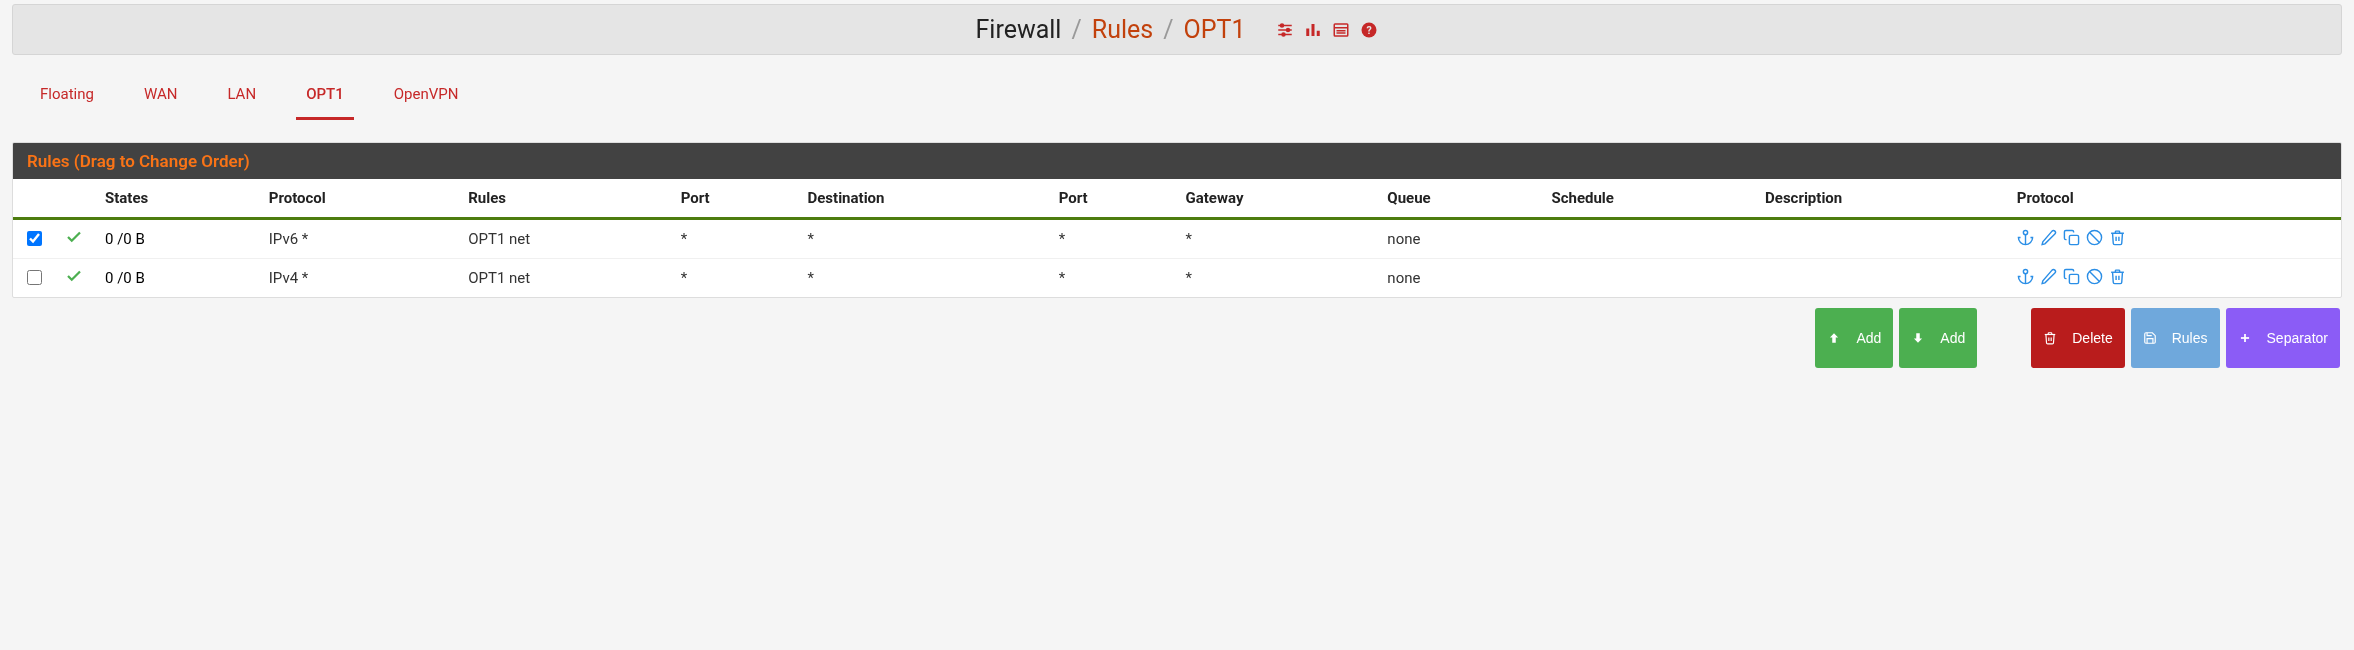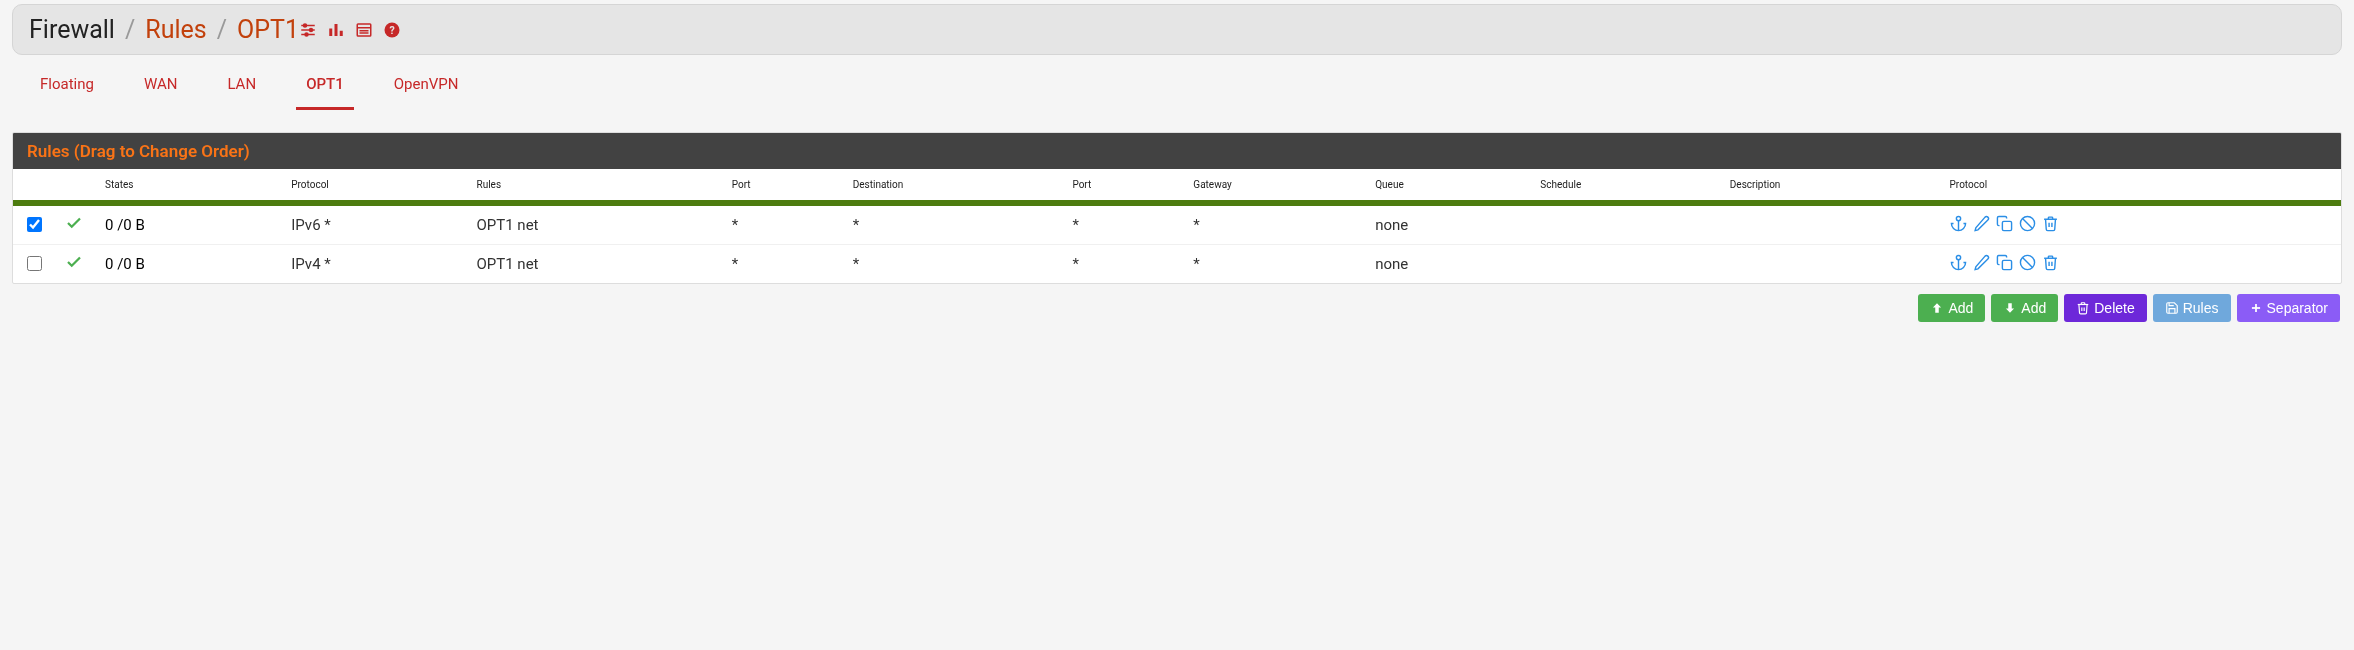--- a/index.html
+++ b/index.html
@@ -7,45 +7,46 @@
     margin: 0;
     font-family: -apple-system, BlinkMacSystemFont, "Segoe UI", Roboto, "Helvetica Neue", Arial, sans-serif;
     background: #f5f5f5;
     font-size: 14px;
     color: #333;
   }
   .container { padding: 0 12px; }
   .breadcrumb-bar {
     background: #e5e5e5;
     border: 1px solid #d5d5d5;
-    border-radius: 10px;
+    border-radius: 3px;
     margin: 4px 0 0 0;
     padding: 10px 16px;
     display: flex;
     align-items: center;
-    justify-content: flex-start;
+    justify-content: center;
+    gap: 31px;
   }
   .breadcrumb {
     font-size: 25px;
     font-weight: 400;
     display: flex;
     align-items: center;
     gap: 6px;
   }
   .breadcrumb .sep { color: #999; margin: 0 4px; }
   .breadcrumb .root { color: #222; }
   .breadcrumb .link { color: #c2410c; text-decoration: none; }
   .bc-icons { display: flex; gap: 10px; align-items: center; }
   .bc-icons .ic { color: #c62828; cursor: pointer; }
   .bc-icons svg { display:block; }
 
   .tabs {
     display: flex;
     gap: 30px;
-    padding: 12px 18px 0 18px;
+    padding: 22px 18px 0 18px;
     border-bottom: none;
   }
   .tab {
     color: #c62828;
     padding: 8px 10px 14px 10px;
     cursor: pointer;
     font-size: 15px;
   }
   .tab.active { border-bottom: 3px solid #c62828; font-weight: 500; }
 
@@ -59,24 +60,24 @@
   .panel-header {
     background: #424242;
     color: #f97316;
     font-weight: 600;
     font-size: 17px;
     padding: 8px 14px;
   }
   table { width: 100%; border-collapse: collapse; }
   thead th {
     text-align: left;
-    font-weight: 400;
-    font-size: 10px;
+    font-weight: 700;
+    font-size: 15px;
     padding: 10px 10px;
-    border-bottom: 6px solid #4d7c0f;
+    border-bottom: 3px solid #4d7c0f;
     color: #222;
   }
   tbody td {
     padding: 8px 10px;
     border-bottom: 1px solid #f0f0f0;
     font-size: 15px;
     vertical-align: middle;
   }
   tbody tr:last-child td { border-bottom: none; }
   .chk { width: 34px; text-align: center; }
@@ -88,31 +89,31 @@
 
   .footer-btns {
     display: flex;
     justify-content: flex-end;
     gap: 6px;
     padding: 10px 2px 14px 2px;
   }
   .btn {
     display: inline-flex;
     align-items: center;
-    gap: 4px;
+    gap: 15px;
     border: none;
     border-radius: 3px;
-    padding: 6px 12px;
+    padding: 22px 12px;
     font-size: 14px;
     color: #fff;
     cursor: pointer;
     font-weight: 500;
   }
   .btn-green { background: #4caf50; }
-  .btn-red { background: #6d28d9; }
+  .btn-red { background: #b91c1c; margin-left: 48px; }
   .btn-blue { background: #6fa8dc; }
   .btn-orange { background: #8b5cf6; }
   .btn svg { display:block; }
 
   input[type="checkbox"] { width: 15px; height: 15px; }
 </style>
 </head>
 <body>
 
 <div class="container">

